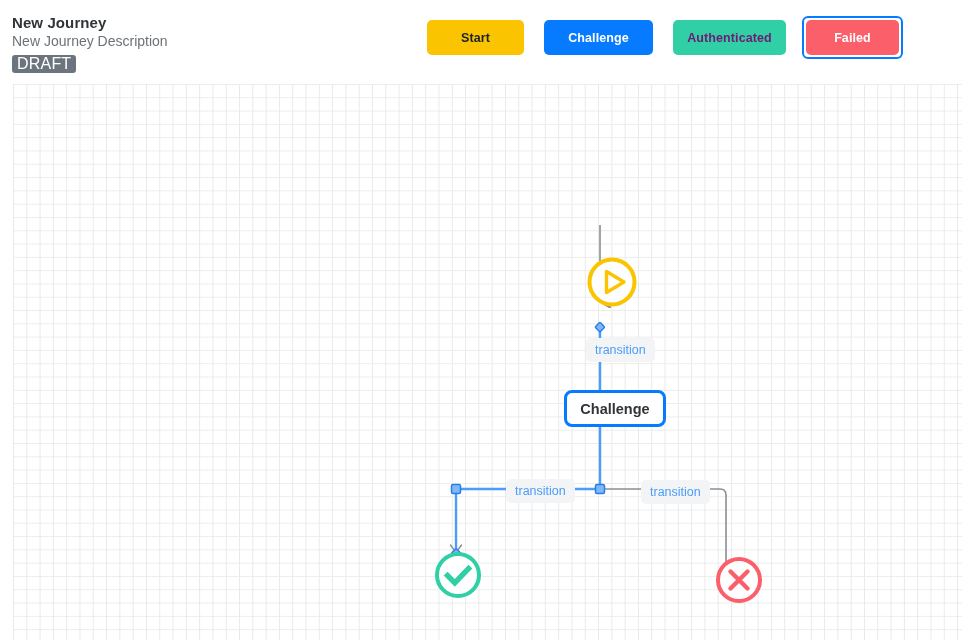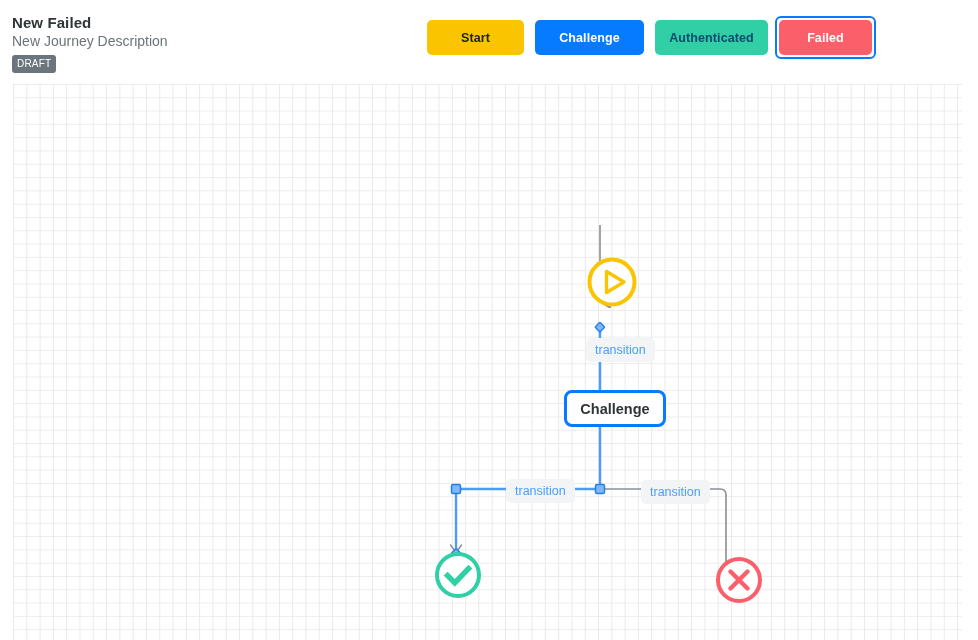--- a/index.html
+++ b/index.html
@@ -21,39 +21,39 @@
   #page-title {
     font-size: 15px; font-weight: bold; color: #2f3437;
     line-height: 18px; letter-spacing: 0.1px;
   }
   #page-subtitle {
     font-size: 14px; color: #6b7378; line-height: 17px; margin-top: 1px;
   }
   #status-badge {
     display: inline-block; margin-top: 5px;
     background: #6c757d; color: #ffffff;
-    font-size: 10px; line-height: 11px;
+    font-size: 16px; line-height: 11px;
     padding: 3px 5px 4px 5px; border-radius: 3px;
     letter-spacing: 0.2px;
   }
 
   
   #state-buttons {
     position: absolute; left: 427px; top: 20px;
-    display: flex; align-items: flex-start; gap: 11px;
+    display: flex; align-items: flex-start; gap: 20px;
   }
   .state-btn {
     height: 35px; border: none; border-radius: 5px;
     font-size: 12.5px; font-weight: bold; letter-spacing: 0.1px;
     display: flex; align-items: center; justify-content: center;
     cursor: pointer; padding: 0 14px; white-space: nowrap;
   }
   .state-btn.start { background: #fac400; color: #212529; min-width: 97px; }
   .state-btn.challenge { background: #077bff; color: #ffffff; min-width: 109px; }
-  .state-btn.authenticated { background: #31cfa5; color: #0c4a6e; min-width: 113px; }
+  .state-btn.authenticated { background: #31cfa5; color: #701a75; min-width: 113px; }
   .state-btn.failed { background: #fb5f6a; color: #ffffff; min-width: 93px; }
   .btn-wrap { display: block; }
   .btn-wrap.selected {
     border: 2px solid #077bff; border-radius: 6px;
     padding: 2px; margin: -4px -4px 8px -4px; background: #fff;
   }
 
   
   #canvas {
     position: absolute; left: 13px; top: 84px;
@@ -92,21 +92,21 @@
   #node-failed  { left: 701px; top: 471px; width: 50px; height: 50px; }
 </style>
 </head>
 <body>
 
 <div id="app">
 
   <div id="header">
 
     <div id="title-block">
-      <div id="page-title">New Failed</div>
+      <div id="page-title">New Journey</div>
       <div id="page-subtitle">New Journey Description</div>
       <div><span id="status-badge">DRAFT</span></div>
     </div>
 
     <div id="state-buttons">
       <span class="btn-wrap">
         <button class="state-btn start">Start</button>
       </span>
       <span class="btn-wrap">
         <button class="state-btn challenge">Challenge</button>

